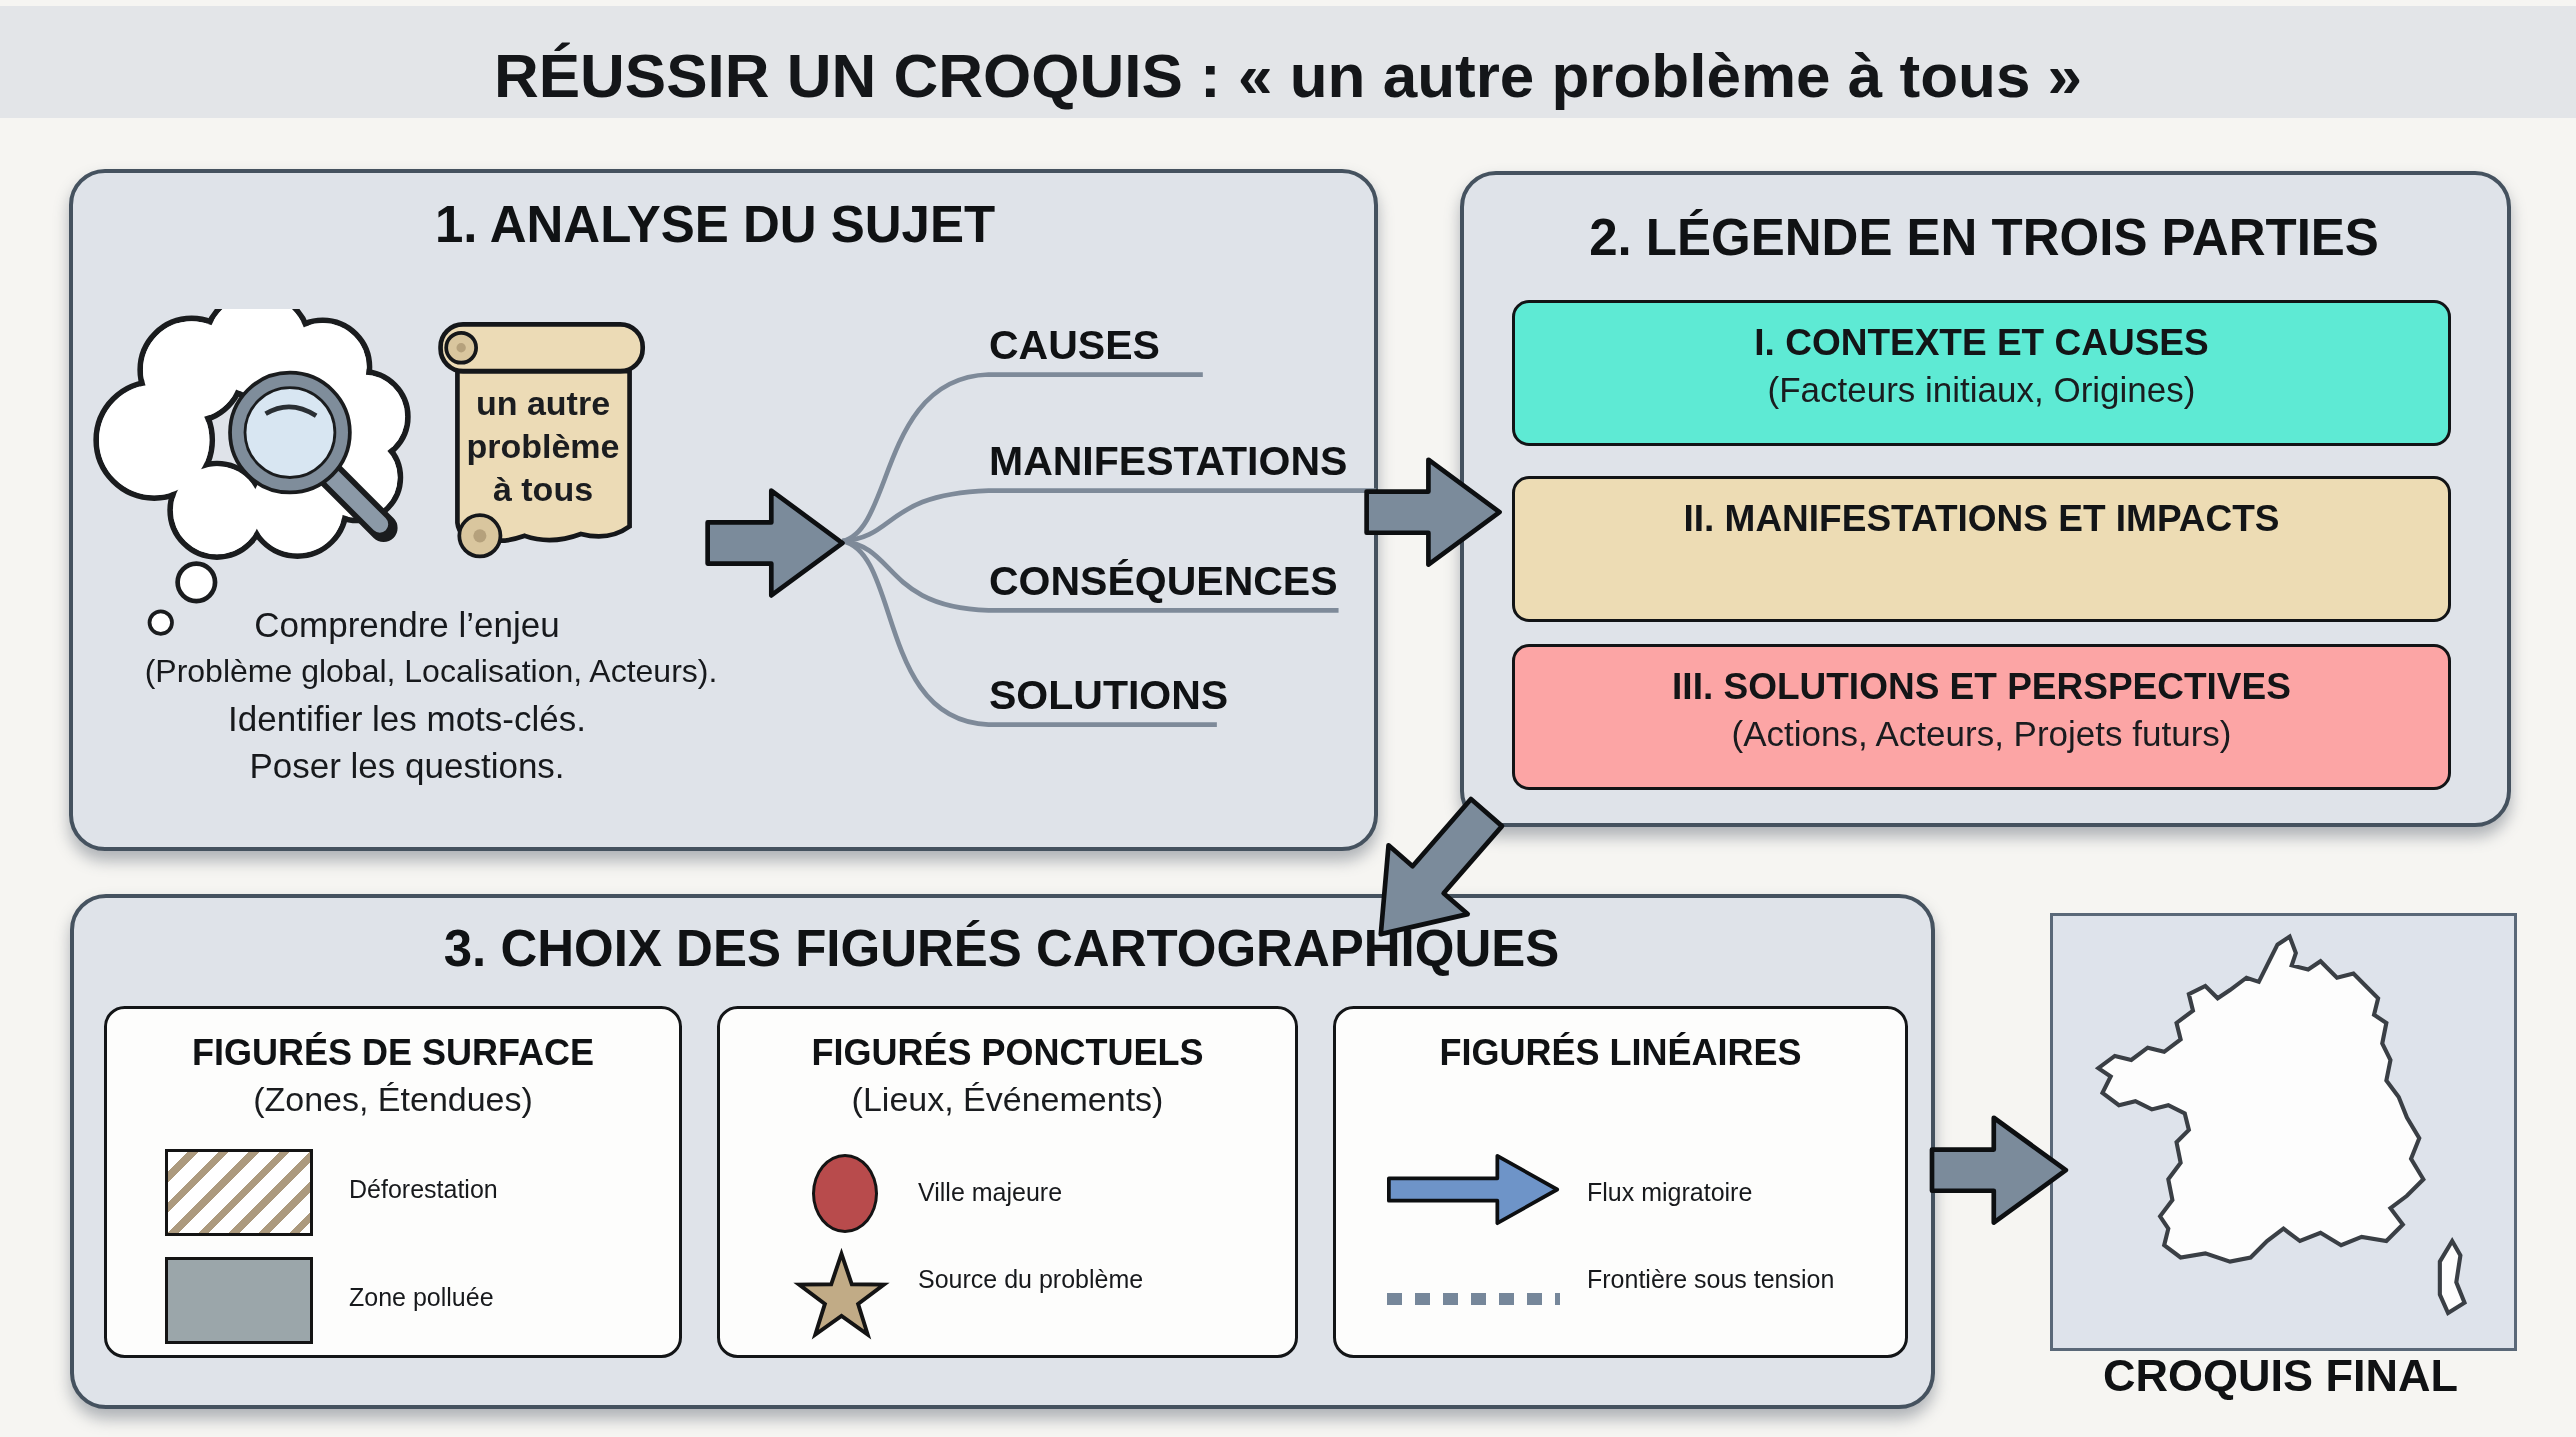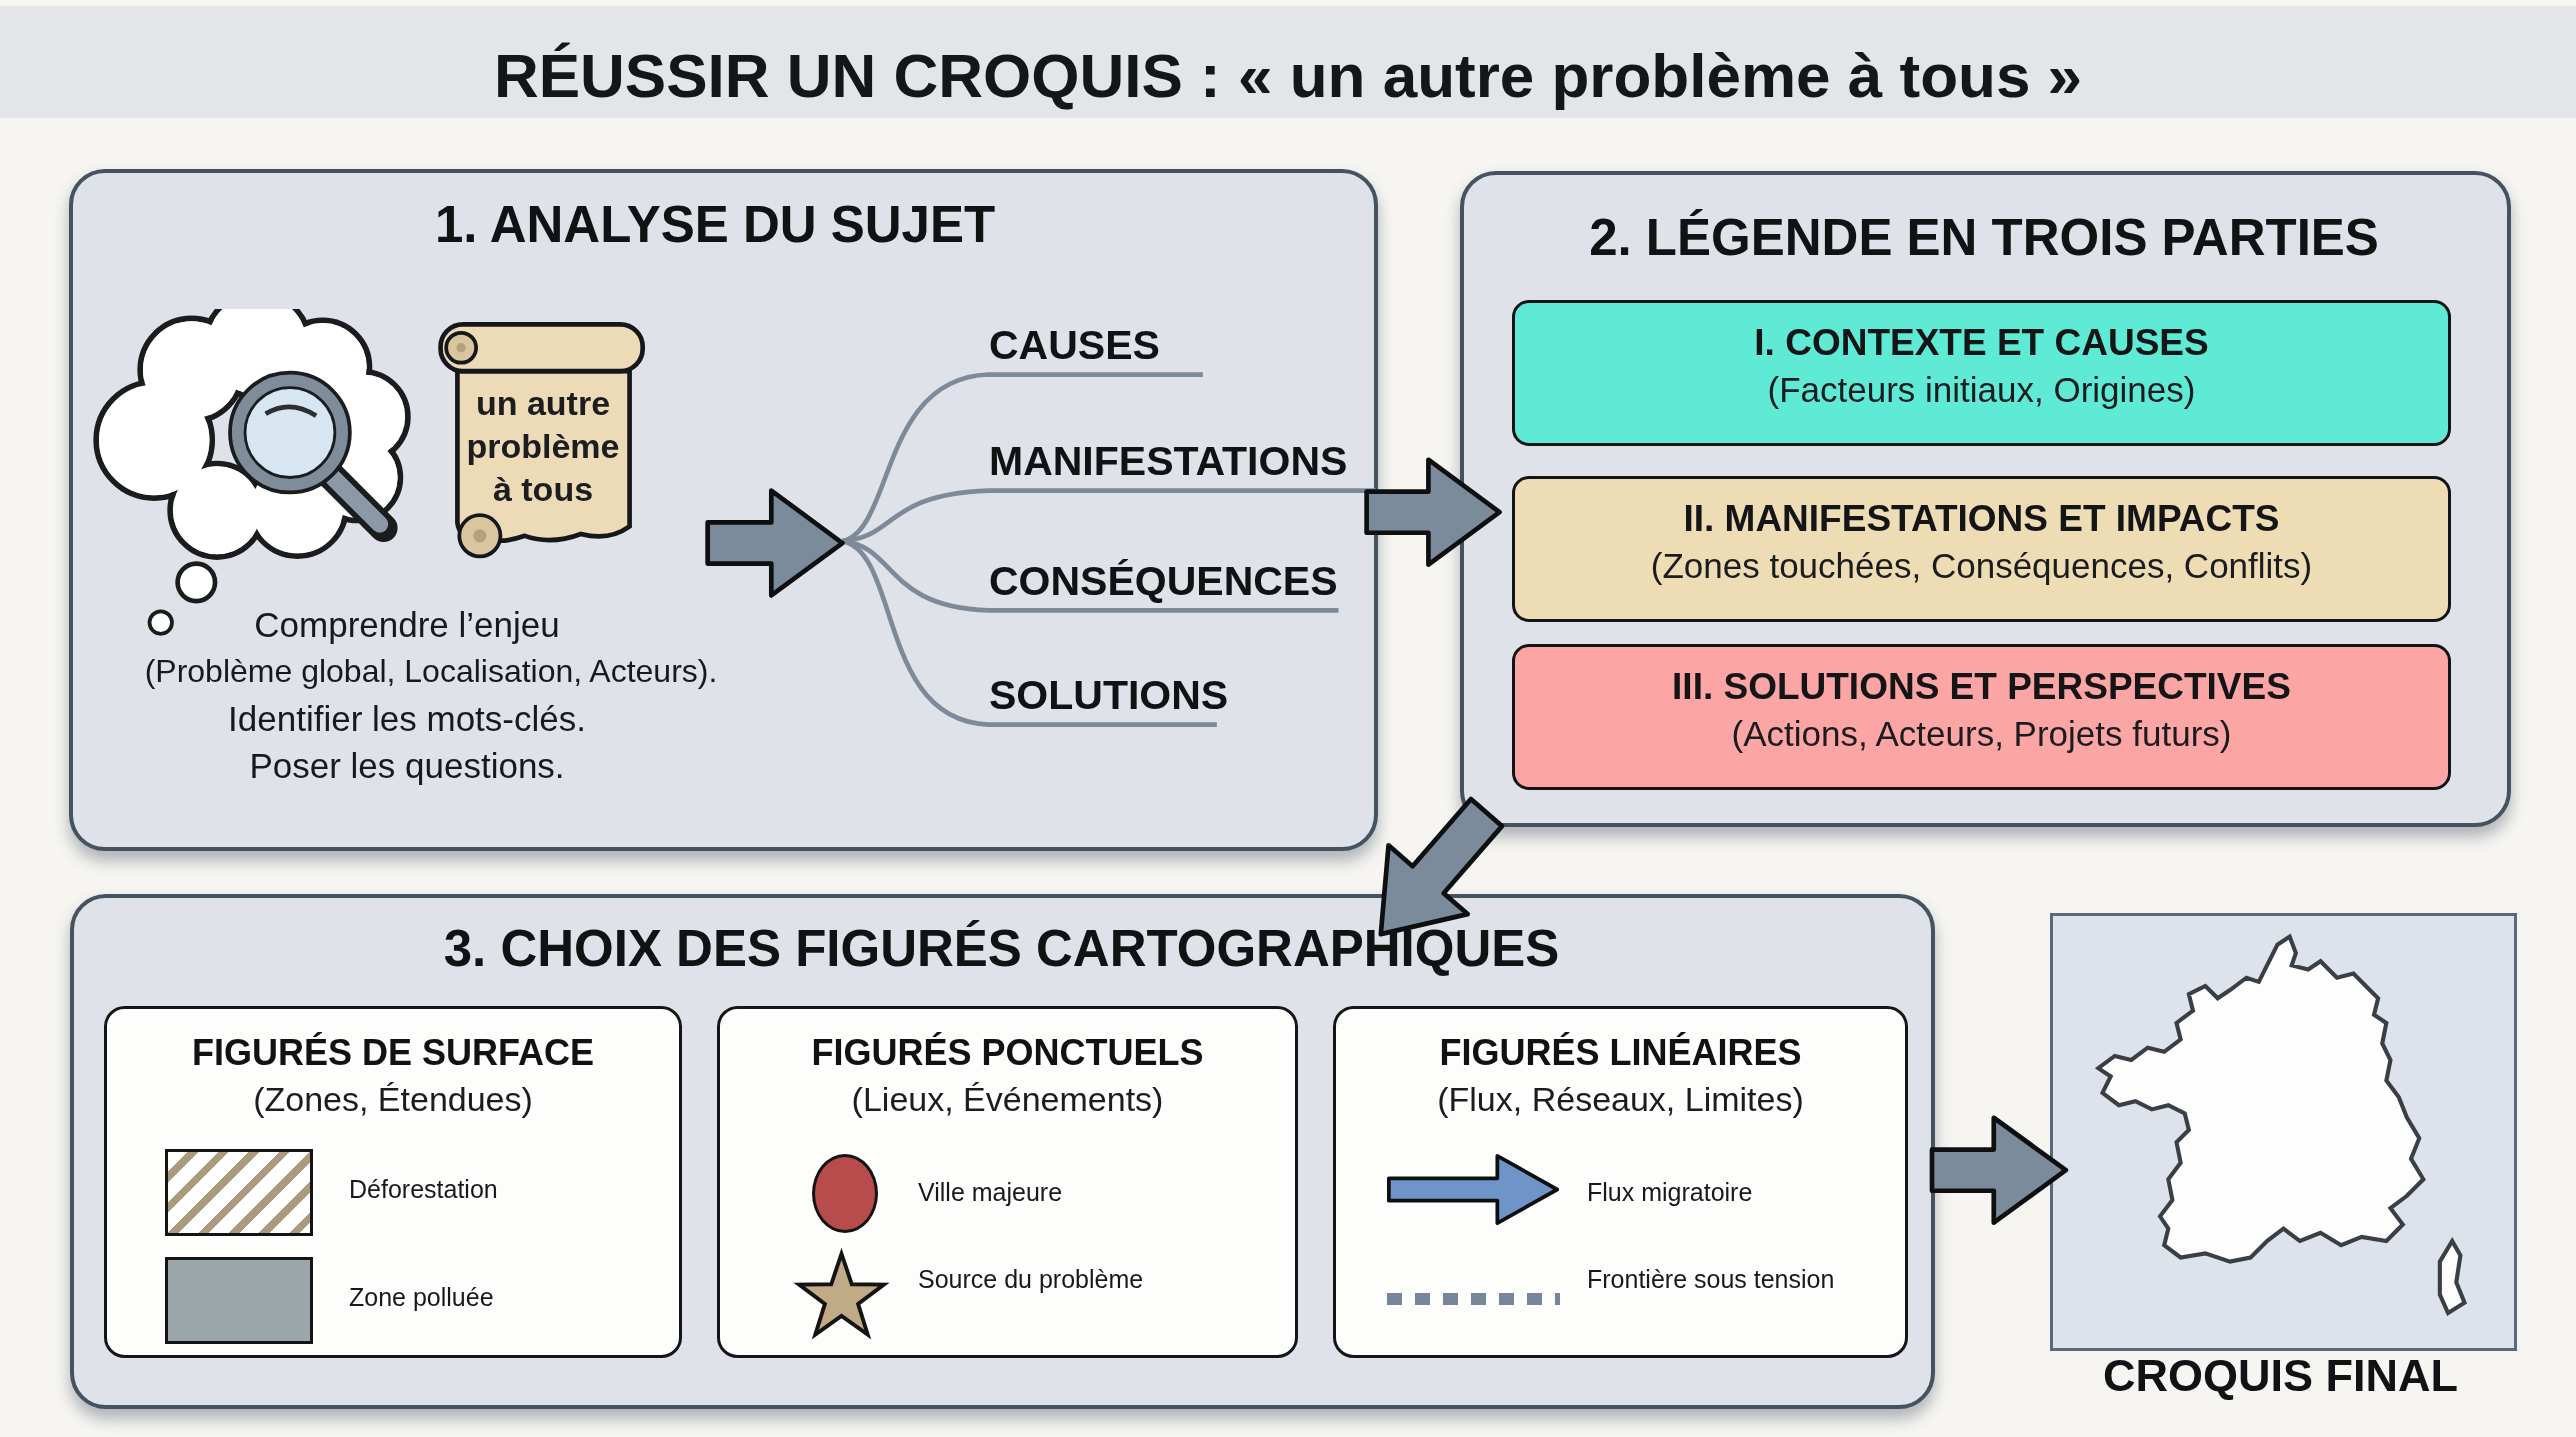--- a/index.html
+++ b/index.html
@@ -143,21 +143,20 @@
   <div class="branch" id="br1">MANIFESTATIONS</div>
   <div class="branch" id="br2">CONSÉQUENCES</div>
   <div class="branch" id="br3">SOLUTIONS</div>
 
   <div class="legend-box" id="lb0">
     <div class="lt">I. CONTEXTE ET CAUSES</div>
     <div class="ls">(Facteurs initiaux, Origines)</div>
   </div>
   <div class="legend-box" id="lb1">
     <div class="lt">II. MANIFESTATIONS ET IMPACTS</div>
-    <div class="ls">(Zones touchées, Conséquences, Conflits)</div>
   </div>
   <div class="legend-box" id="lb2">
     <div class="lt">III. SOLUTIONS ET PERSPECTIVES</div>
     <div class="ls">(Actions, Acteurs, Projets futurs)</div>
   </div>
 
   <div class="figbox" id="fb0">
     <div class="ft">FIGURÉS DE SURFACE</div>
     <div class="fs">(Zones, Étendues)</div>
     <div class="sym-hatch"></div>
@@ -172,21 +171,20 @@
     <div class="sym-circle"></div>
     <div class="lbl" style="left:198px;top:164px;">Ville majeure</div>
     <svg class="sym-star" viewBox="0 0 100 100">
       <polygon points="50,6 60.6,37.4 93.7,37.8 67.1,57.6 77,89.2 50,70 23,89.2 32.9,57.6 6.3,37.8 39.4,37.4" fill="#c1ab86" stroke="#141414" stroke-width="4"></polygon>
     </svg>
     <div class="lbl" style="left:198px;top:251px;width:281px;">Source du problème</div>
   </div>
 
   <div class="figbox" id="fb2">
     <div class="ft">FIGURÉS LINÉAIRES</div>
-    <div class="fs">(Flux, Réseaux, Limites)</div>
     <svg class="sym-flowarrow" viewBox="0 0 185 80">
       <polygon points="2,28 118,28 118,4 182,40 118,76 118,52 2,52" fill="#6e94c8" stroke="#0d0f11" stroke-width="4" stroke-linejoin="round"></polygon>
     </svg>
     <div class="lbl" style="left:251px;top:164px;">Flux migratoire</div>
     <div class="sym-dotted"></div>
     <div class="lbl" style="left:251px;top:251px;width:271px;">Frontière sous tension</div>
   </div>
 
   <aside class="map-panel">
     <svg width="100%" height="100%" viewBox="0 0 200 210">

